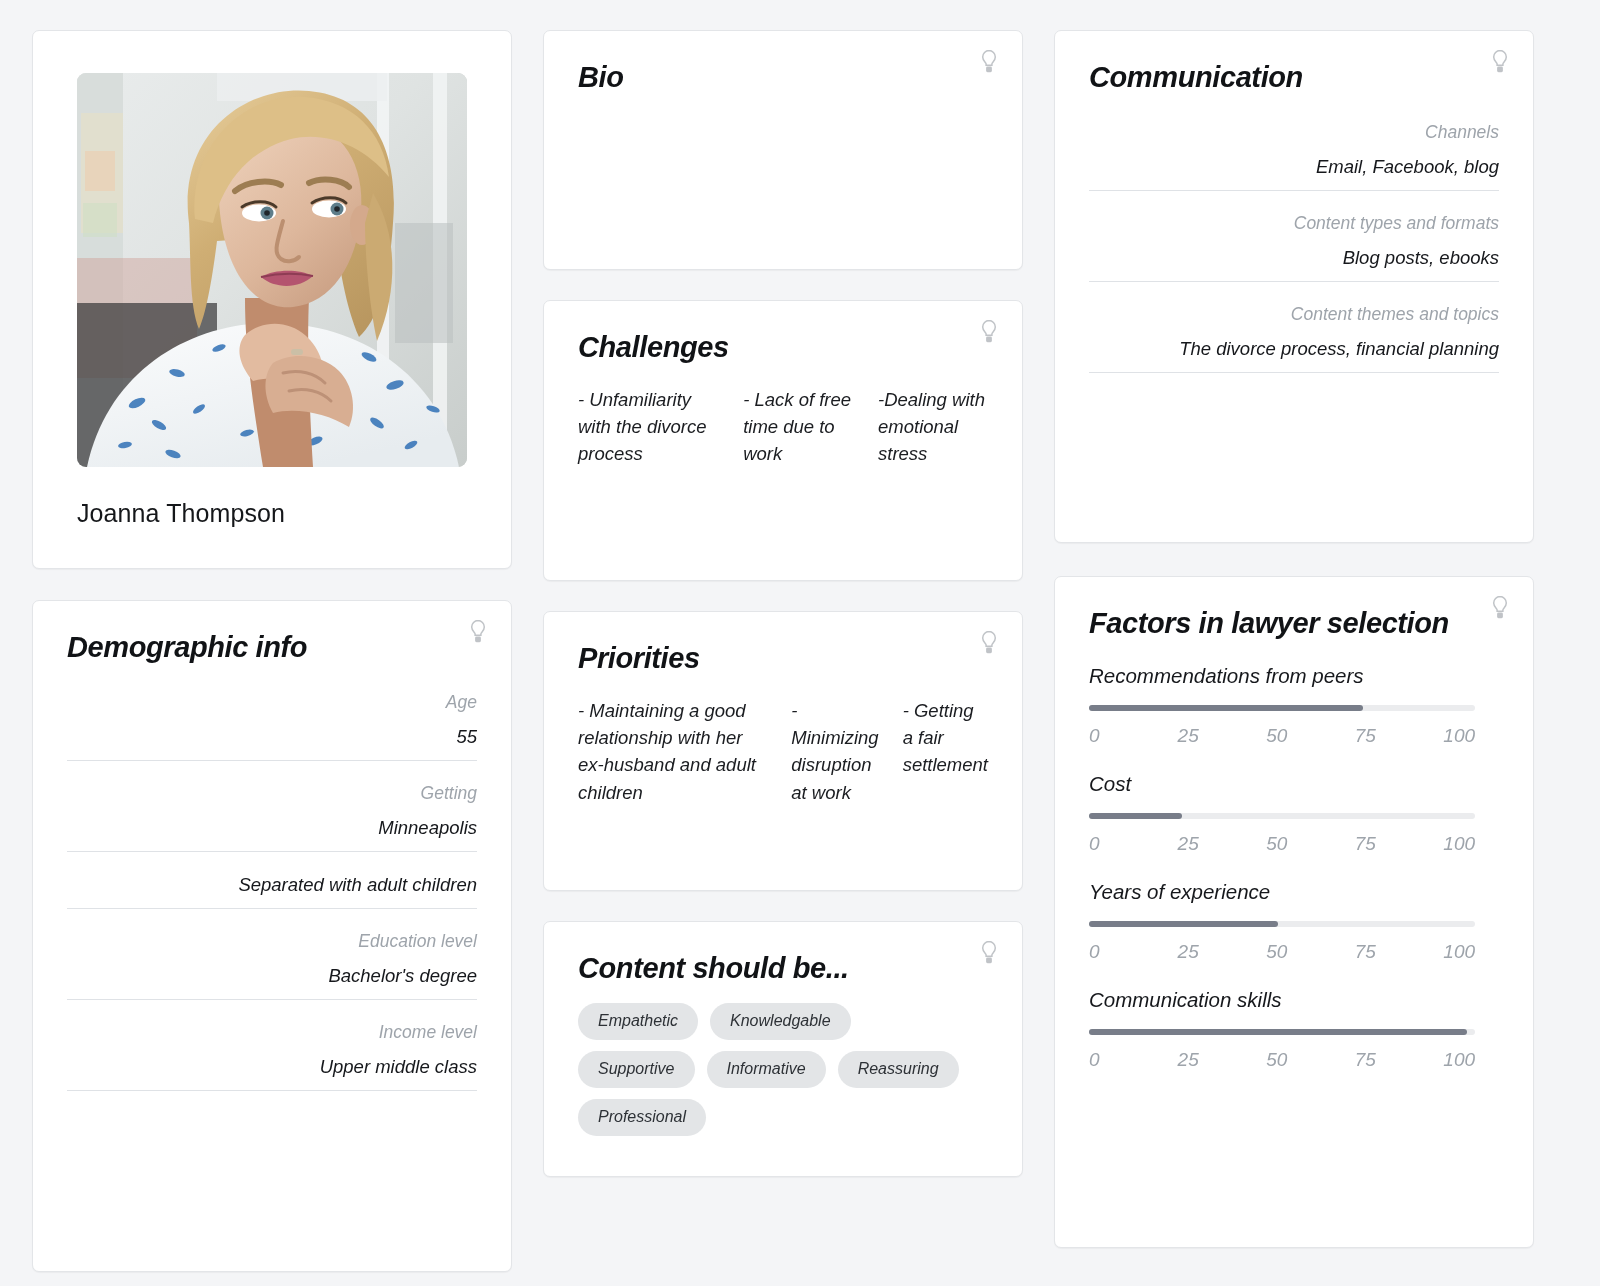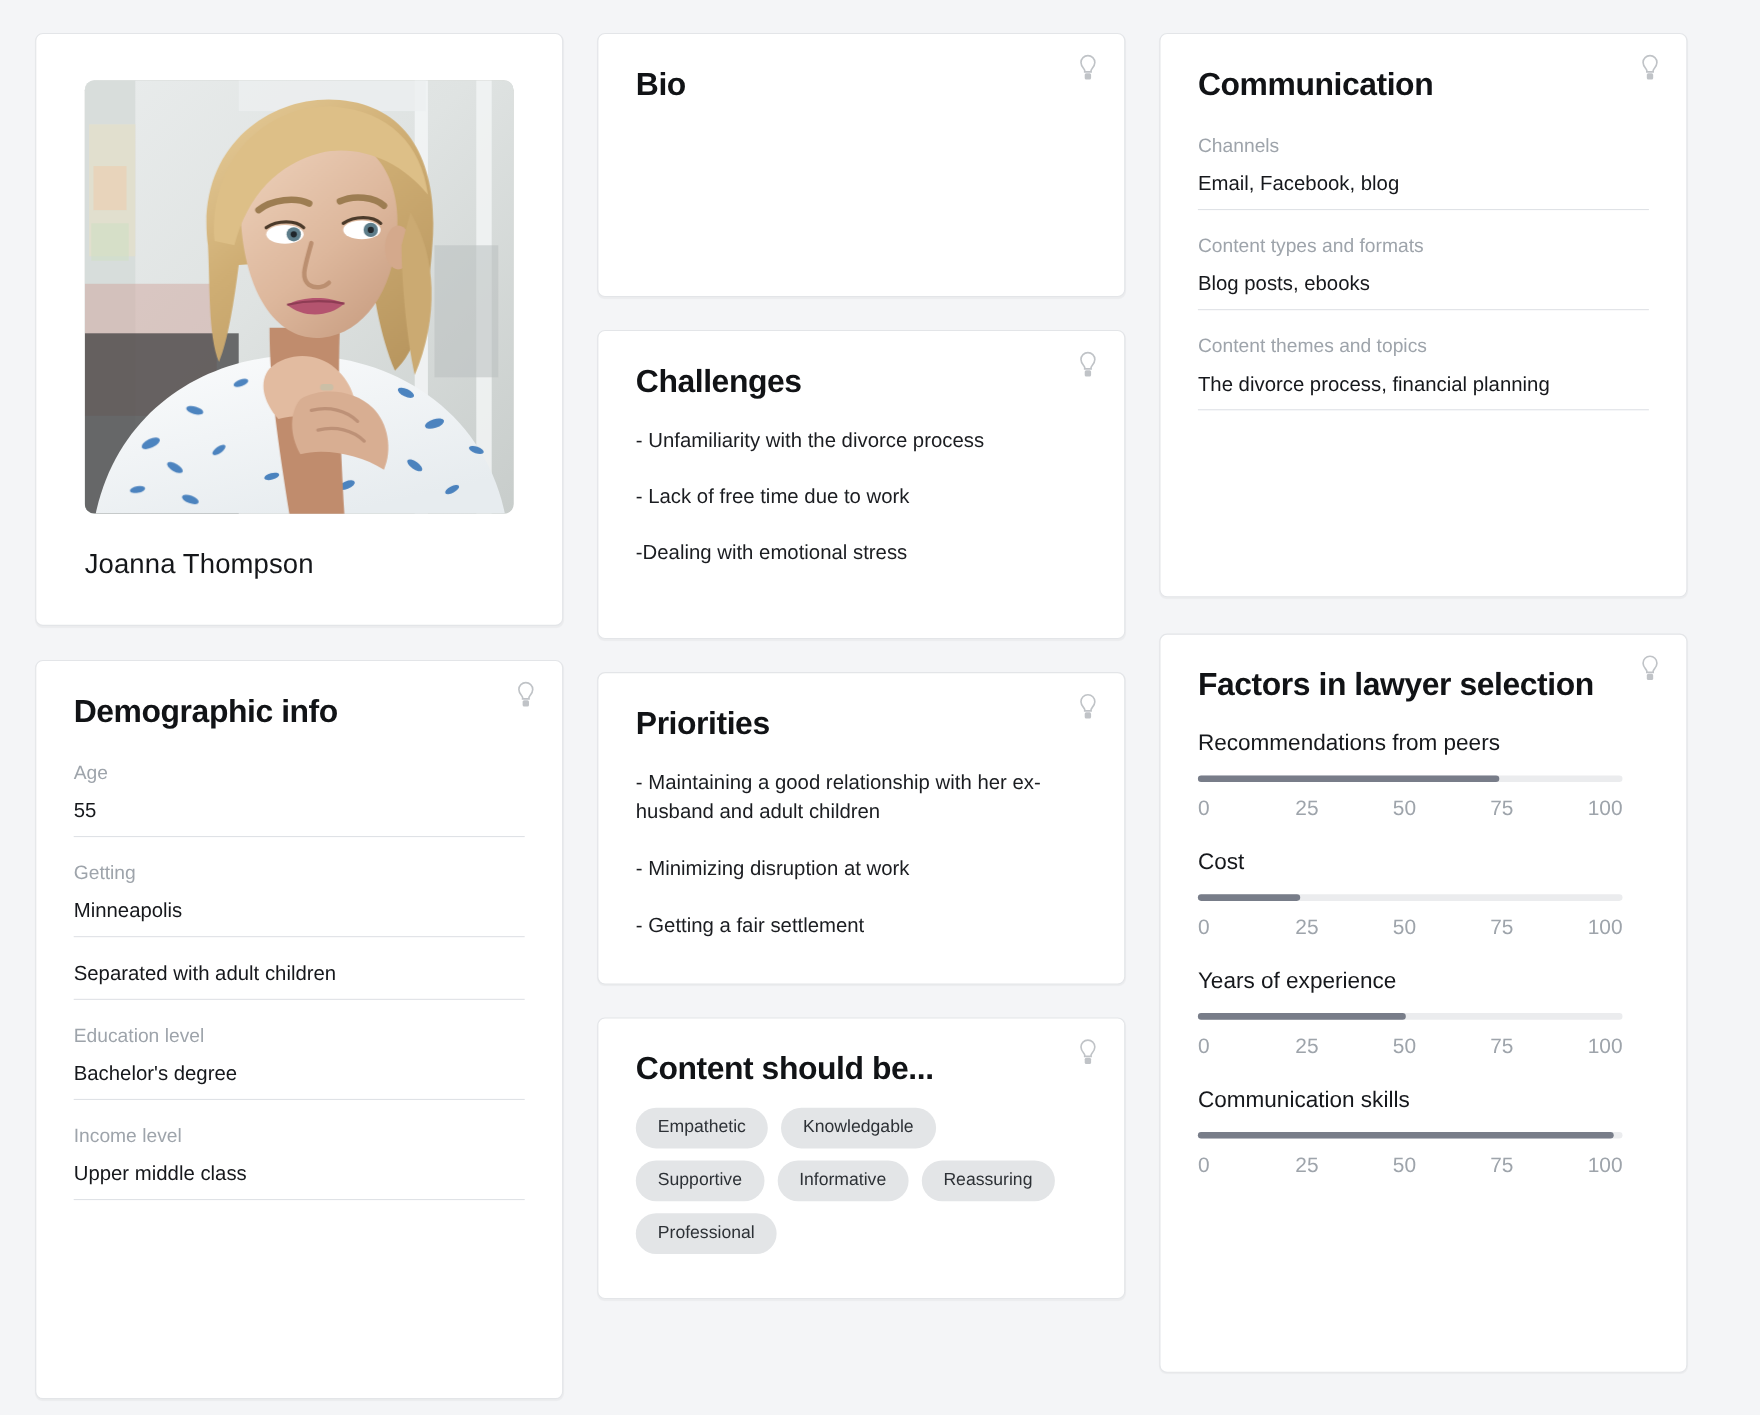--- a/index.html
+++ b/index.html
@@ -60,48 +60,48 @@
 
   .person-name {
     margin-top: 32px;
     font-size: 25px;
     font-weight: 400;
     color: #15171a;
     letter-spacing: .1px;
   }
 
   
-  .card-pad { padding: 30px 34px 34px 34px; }
+  .card-pad { padding: 30px 34px 34px 34px; font-style: italic; }
 
   .card-title {
     font-size: 29px;
     font-weight: 700;
     letter-spacing: -.4px;
     color: #111316;
     margin-bottom: 22px;
   }
   .card-title.small-gap { margin-bottom: 18px; }
 
   .body-text {
     font-size: 18.5px;
     line-height: 1.52;
     color: #1b1d21;
     max-width: 375px;
   }
 
-  .bullet-list { display: flex; flex-direction: column; gap: 24px; }
+  .bullet-list { display: flex; gap: 24px; }
   .bullet {
     font-size: 18.5px;
     line-height: 1.47;
     color: #1b1d21;
     max-width: 382px;
   }
 
   
-  .fields { display: flex; flex-direction: column; }
+  .fields { display: flex; flex-direction: column; text-align: right; }
   .field { padding-top: 22px; }
   .field:first-child { padding-top: 6px; }
   .field-label {
     font-size: 17.5px;
     color: #9ea4ab;
     font-weight: 400;
     margin-bottom: 13px;
   }
   .field-value {
     font-size: 18.5px;

